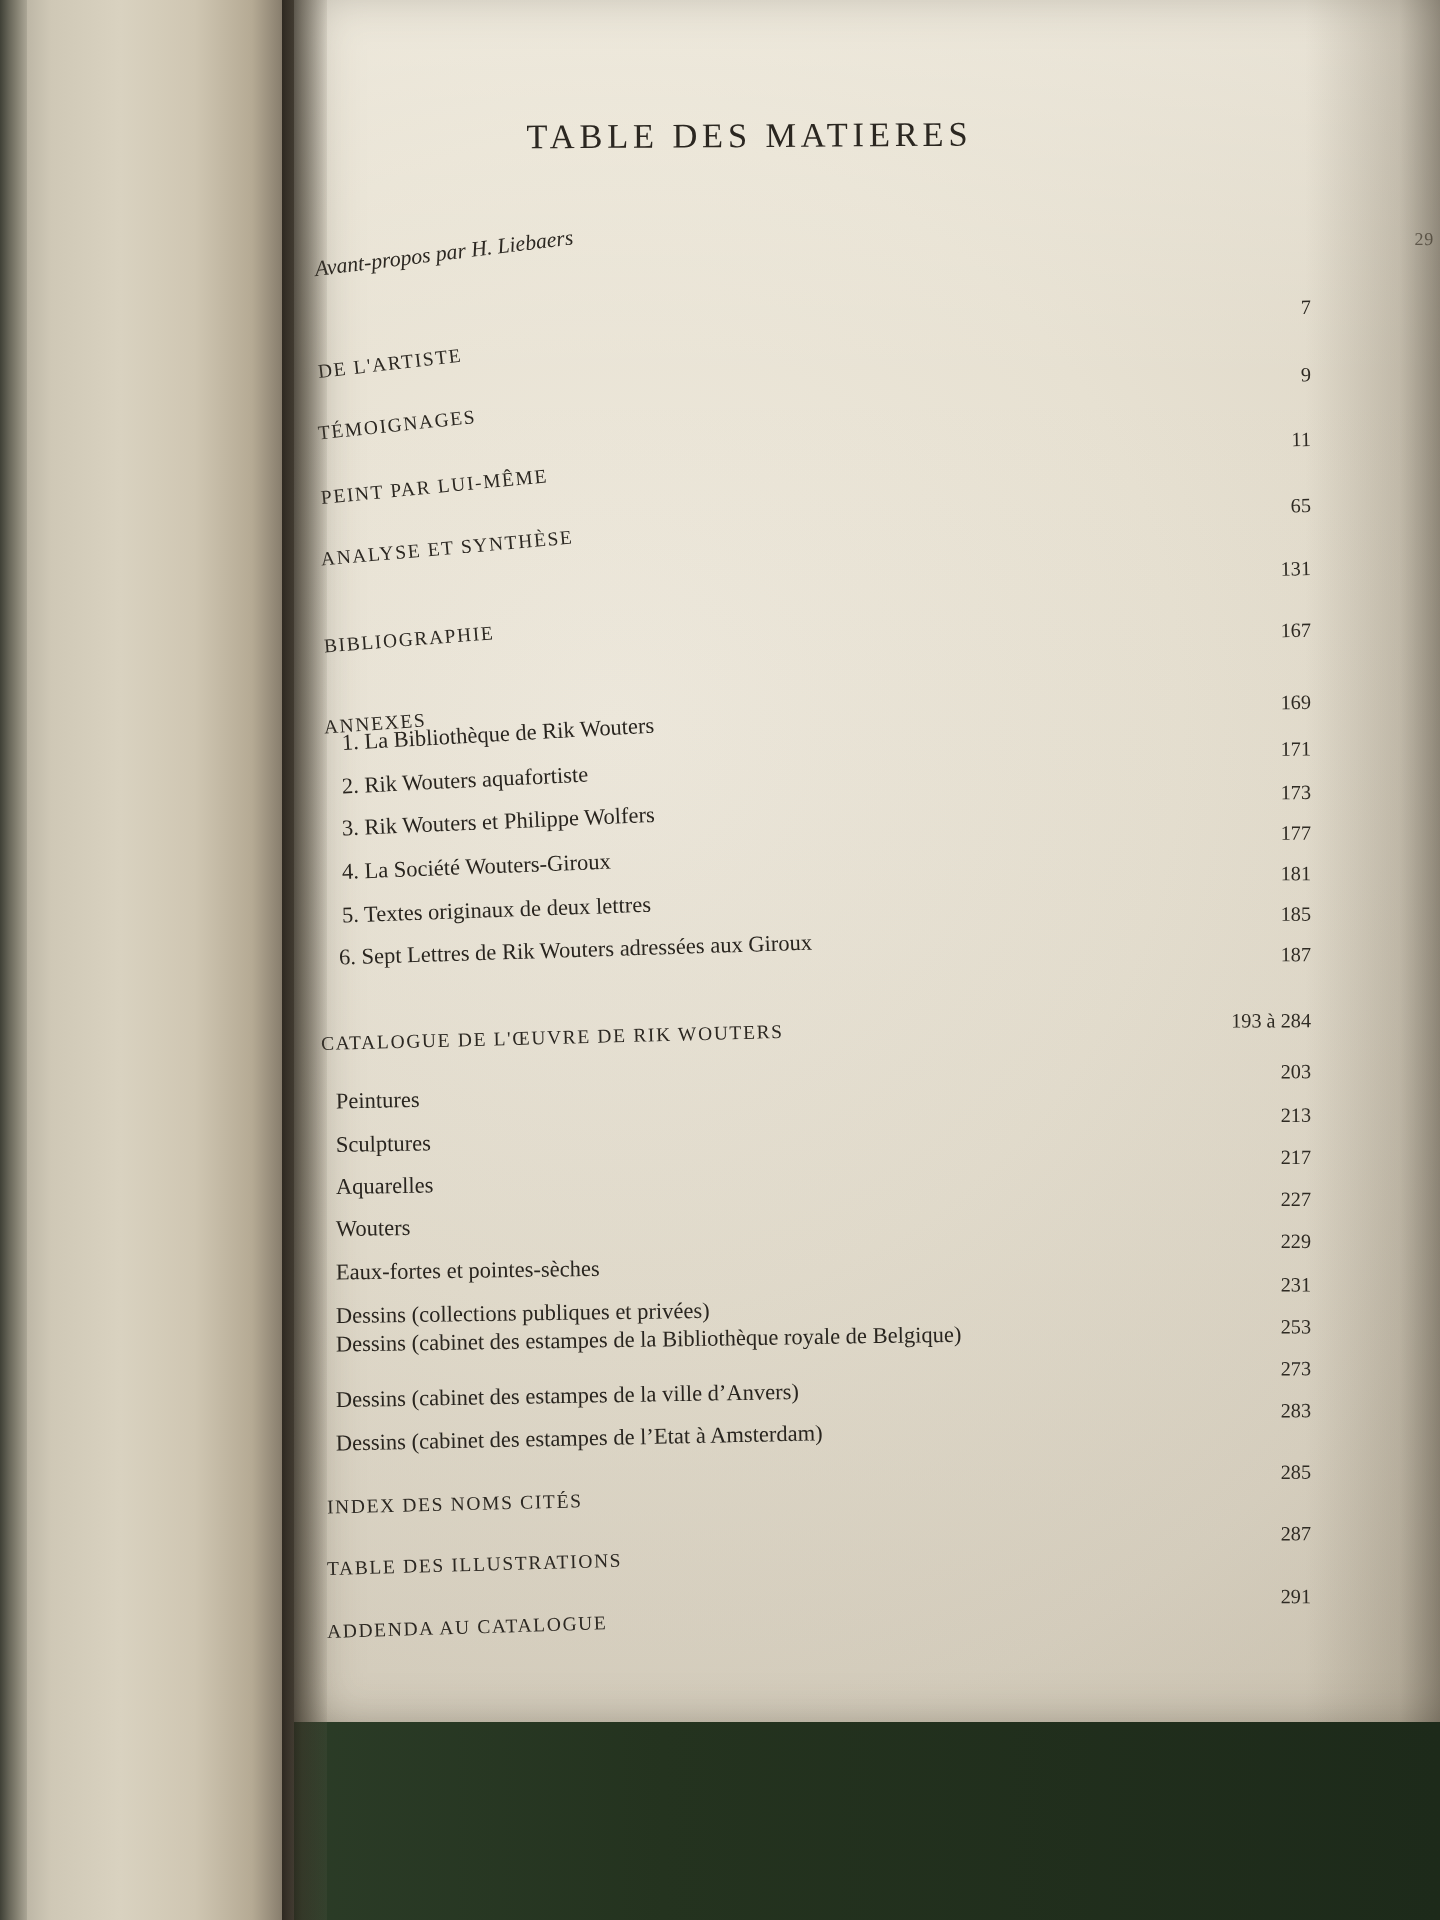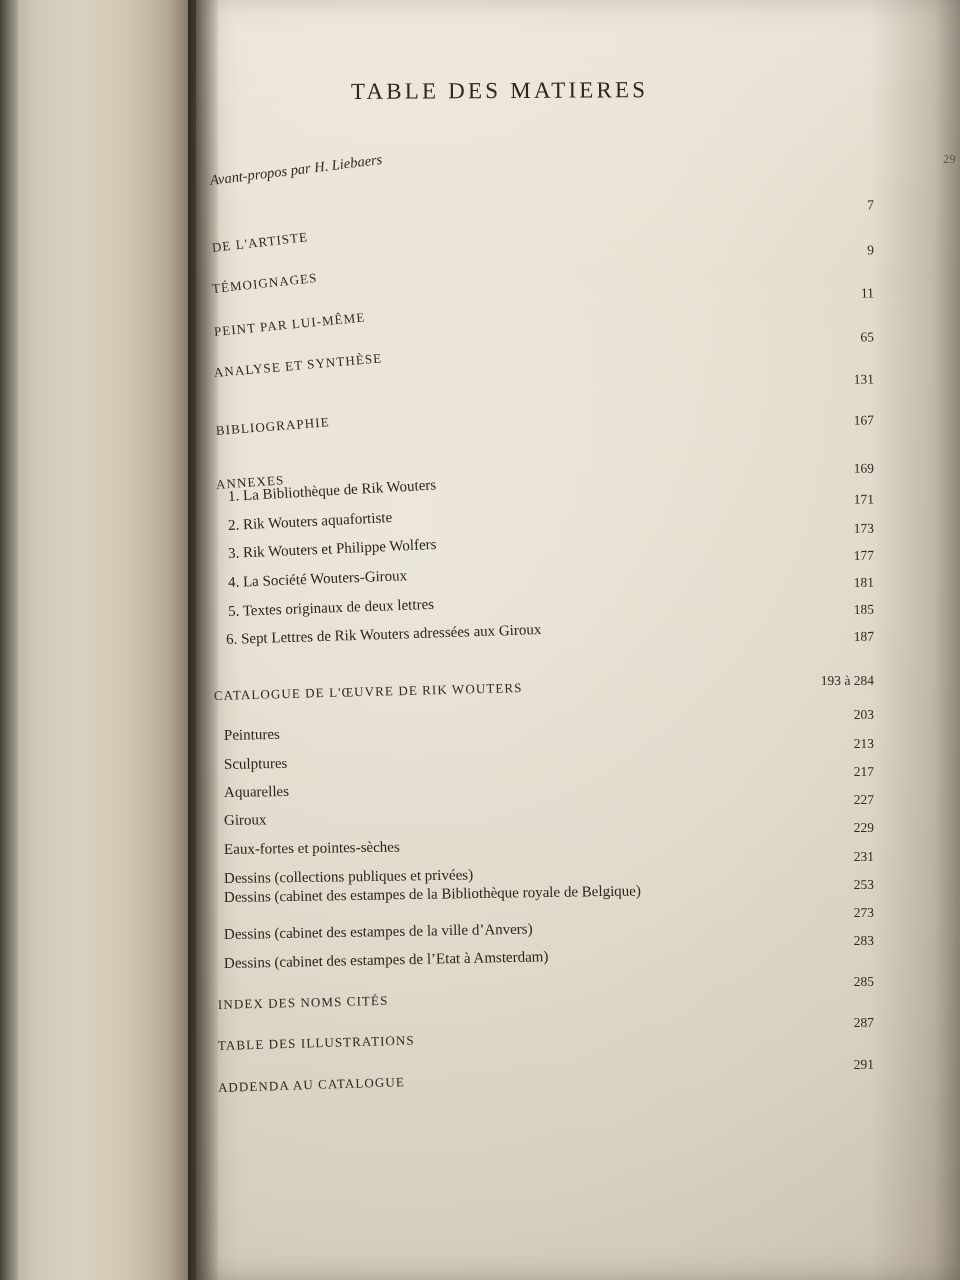--- a/index.html
+++ b/index.html
@@ -60,21 +60,21 @@
     background: linear-gradient(90deg, rgba(30,26,20,.85) 0%, rgba(60,54,42,.55) 45%, rgba(120,112,96,.12) 100%);
     z-index: 4;
   }
 
   
   .right-page {
     position: absolute;
     left: 196px;
     top: 0;
     width: 764px;
-    height: 1280px;
+    height: 1148px;
     background:
       radial-gradient(130% 90% at 28% 42%, #efeade 0%, #e7e1d2 38%, #ddd6c6 66%, #cfc7b5 88%, #bdb4a1 100%);
     box-shadow: inset 16px 0 34px -8px rgba(60,52,38,.55);
     z-index: 3;
   }
   
   .right-page:after {
     content: "";
     position: absolute;
     right: 0; top: 0;
@@ -243,21 +243,21 @@
           </div>
           <div class="toc-row" style="top: 0px;">
             <span class="toc-label plain" style="top: 756px; left: 22px; transform: rotate(-1deg);">Sculptures</span>
             <span class="toc-page" style="position: absolute; top: 736px; left: 600px; width: 72px; transform: rotate(-0.18deg);">213</span>
           </div>
           <div class="toc-row" style="top: 0px;">
             <span class="toc-label plain" style="top: 784px; left: 22px; transform: rotate(-0.9deg);">Aquarelles</span>
             <span class="toc-page" style="position: absolute; top: 764px; left: 600px; width: 72px; transform: rotate(-0.162deg);">217</span>
           </div>
           <div class="toc-row" style="top: 0px;">
-            <span class="toc-label plain" style="top: 812px; left: 22px; transform: rotate(-0.8deg);">Giroux</span>
+            <span class="toc-label plain" style="top: 812px; left: 22px; transform: rotate(-0.8deg);">Wouters</span>
             <span class="toc-page" style="position: absolute; top: 792px; left: 600px; width: 72px; transform: rotate(-0.144deg);">227</span>
           </div>
           <div class="toc-row" style="top: 0px;">
             <span class="toc-label plain" style="top: 841px; left: 22px; transform: rotate(-0.8deg);">Eaux-fortes et pointes-sèches</span>
             <span class="toc-page" style="position: absolute; top: 820px; left: 600px; width: 72px; transform: rotate(-0.144deg);">229</span>
           </div>
           <div class="toc-row" style="top: 0px;">
             <span class="toc-label plain" style="top: 870px; left: 22px; transform: rotate(-0.8deg);">Dessins  (collections publiques et privées)</span>
             <span class="toc-page" style="position: absolute; top: 849px; left: 600px; width: 72px; transform: rotate(-0.144deg);">231</span>
           </div>

